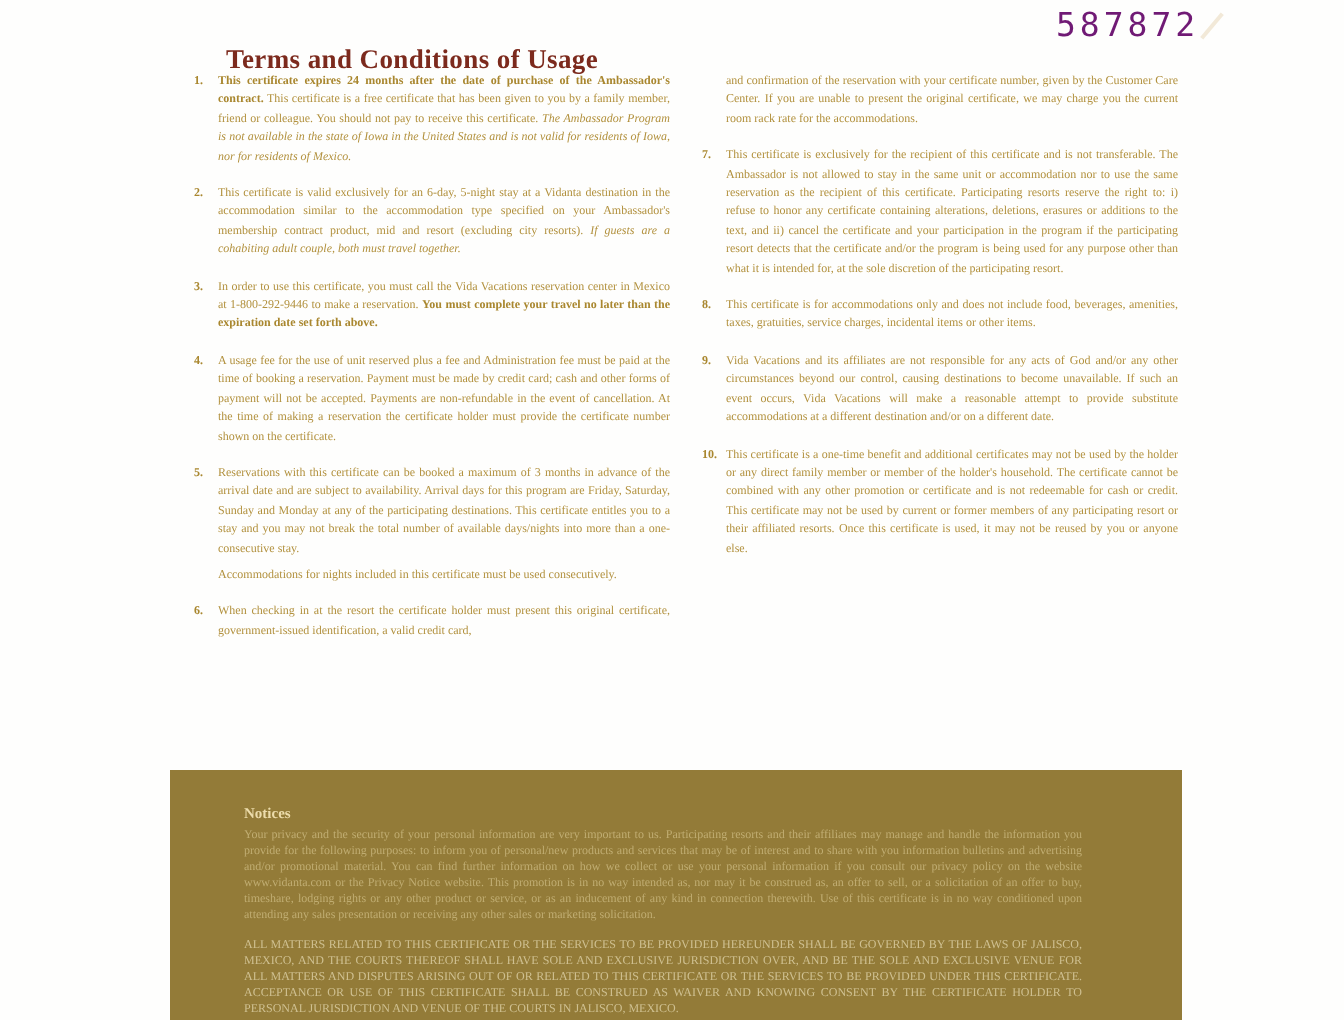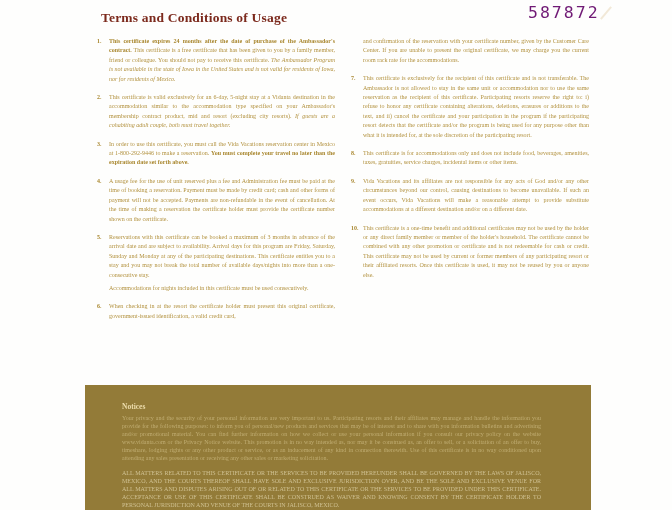--- a/index.html
+++ b/index.html
@@ -7,21 +7,21 @@
     width:672px;height:510px;
     background:#ffffff;
     overflow:hidden;
     font-family:"Liberation Serif", serif;
     position:relative;
   }
   .page{position:absolute;inset:0;background:#fefefd;}
 
   
   .title{
-    position:absolute;left:97px;top:6px;margin:4px;
+    position:absolute;left:97px;top:6px;margin:16px;
     font-size:13.5px;font-weight:bold;color:#7c2a1d;
     letter-spacing:.2px;
     font-family:"Liberation Serif", serif;
   }
   .serial{
     position:absolute;left:528px;top:3px;
     font-family:"DejaVu Sans Mono", monospace;
     font-size:16.5px;color:#701a75;letter-spacing:2px;
   }
   .scan-artifact{

